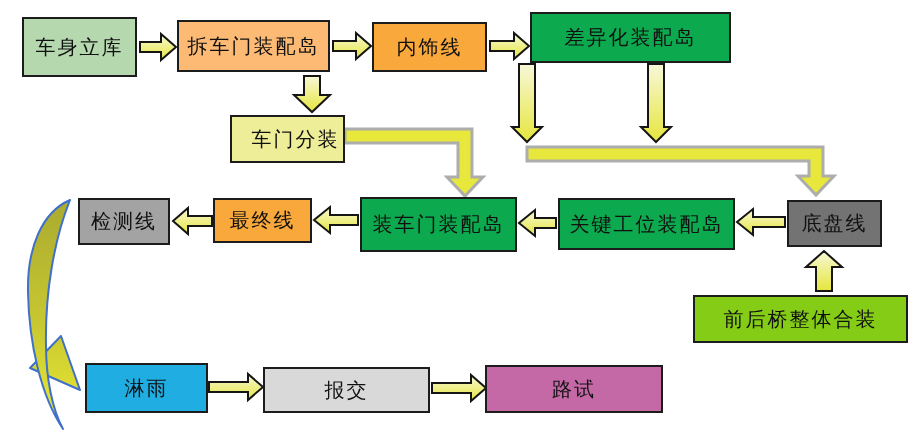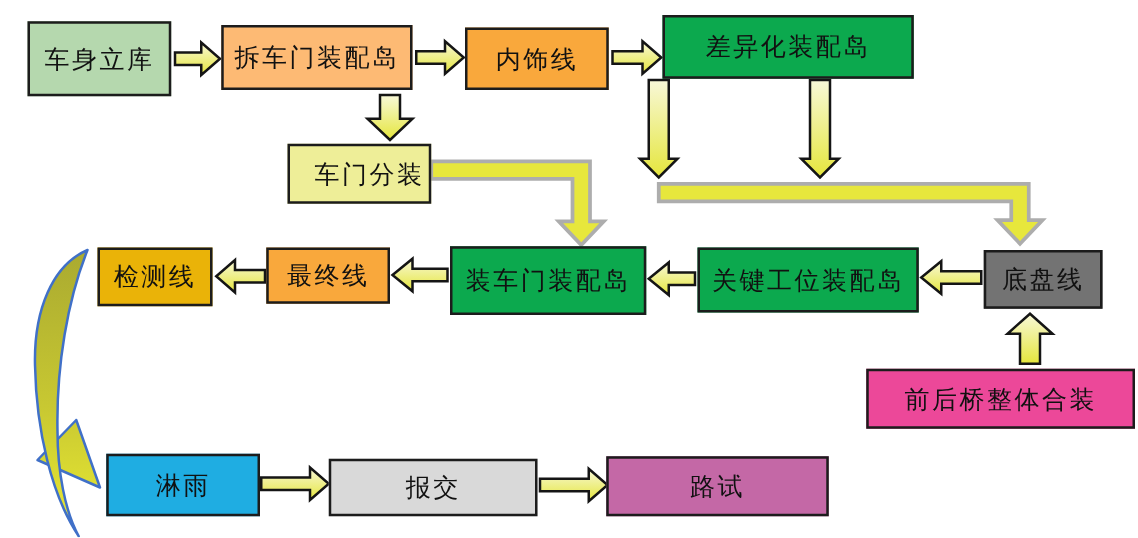--- a/index.html
+++ b/index.html
@@ -85,31 +85,31 @@
   <div class="node n-body-warehouse" style="background-color: rgb(181, 216, 174);">车身立库</div>
 
   <div class="node n-door-removal-island" style="background-color: #fdba74;">拆车门装配岛</div>
 
   <div class="node n-interior-line" style="background-color: rgb(249, 168, 60);">内饰线</div>
 
   <div class="node n-differentiation-island" style="background-color: rgb(12, 169, 78);">差异化装配岛</div>
 
   <div class="node n-door-subassembly" style="background-color: rgb(238, 238, 152); padding-left: 16px;">车门分装</div>
 
-  <div class="node n-inspection-line" style="background-color: #eab308;">检测线</div>
+  <div class="node n-inspection-line" style="background-color: #a3a3a3;">检测线</div>
 
   <div class="node n-final-line" style="background-color: rgb(249, 168, 60);">最终线</div>
 
   <div class="node n-door-install-island" style="background-color: rgb(12, 169, 78);">装车门装配岛</div>
 
   <div class="node n-key-station-island" style="background-color: rgb(12, 169, 78);">关键工位装配岛</div>
 
   <div class="node n-chassis-line" style="background-color: #737373;">底盘线</div>
 
-  <div class="node n-axle-assembly" style="background-color: #ec4899;">前后桥整体合装</div>
+  <div class="node n-axle-assembly" style="background-color: #84cc16;">前后桥整体合装</div>
 
   <div class="node n-rain-test" style="background-color: rgb(31, 173, 226);">淋雨</div>
 
   <div class="node n-delivery" style="background-color: rgb(217, 217, 217);">报交</div>
 
   <div class="node n-road-test" style="background-color: rgb(196, 104, 166);">路试</div>
 
 </div>
 
 </body></html>

